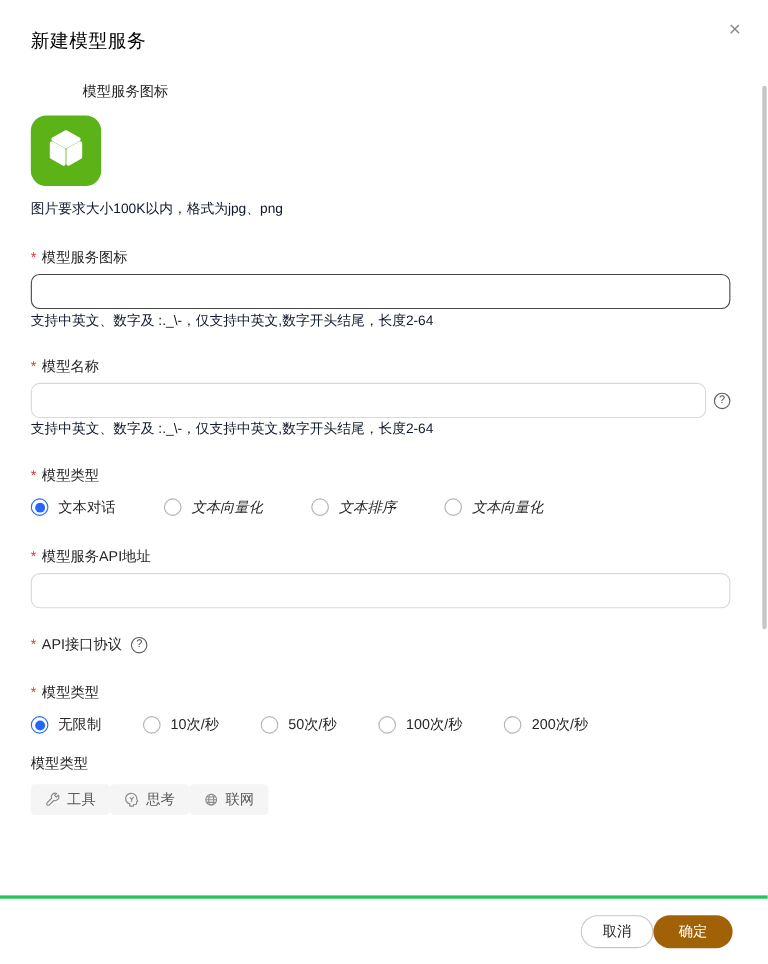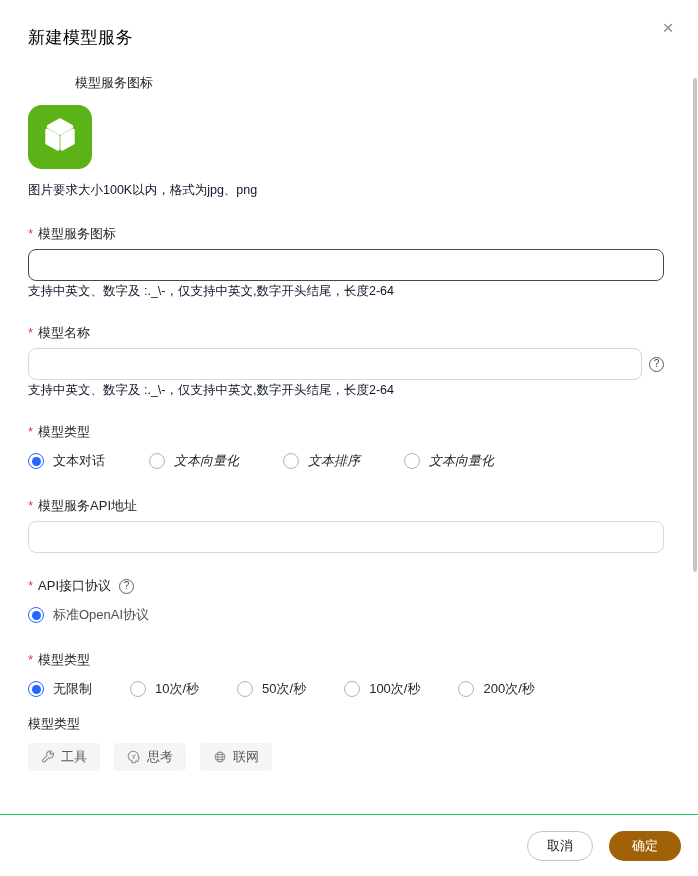--- a/index.html
+++ b/index.html
@@ -61,31 +61,31 @@
     background:#fff; position:relative; flex:0 0 auto;
   }
   .radio.selected { border:1.5px solid #2467ff; }
   .radio.selected::after {
     content:""; position:absolute; inset:2.5px; border-radius:50%; background:#2467ff;
   }
   .radio-label { margin-left:9px; color:#262626; }
   .radio-label.muted { color:#4d4d4d; }
 
   .tags-label { margin-top:16px; line-height:18px; color:#252525; }
-  .chip-row { display:flex; margin-top:10px; gap:14px; }
+  .chip-row { display:flex; margin-top:10px; }
   .chip {
     height:28px; background:#f5f5f5; border-radius:4px; padding:0 13px;
     display:flex; align-items:center; gap:6px; color:#595959; cursor:pointer;
   }
   .chip svg { display:block; }
 
   .footer {
     position:absolute; left:0; right:0; bottom:0; height:62px; background:#fff;
-    border-top:1px solid #22c55e; display:flex; align-items:center;
-    justify-content:flex-end; padding-right:17px; gap:16px; z-index:5;
+    border-top:3px solid #22c55e; display:flex; align-items:center;
+    justify-content:flex-end; padding-right:32px; z-index:5;
   }
   .btn {
     height:30px; border-radius:15px; font-size:13px; display:flex;
     align-items:center; justify-content:center; cursor:pointer;
     font-family:inherit;
   }
   .btn-cancel { width:66px; background:#fff; border:1px solid #c6c6c6; color:#1a1a1a; }
   .btn-confirm { width:72px; background:#a16207; border:none; color:#fff; }
 
   .scrollbar-thumb {
@@ -158,26 +158,20 @@
   <div class="field-label-row mt-section">
     <span class="req">*</span>
     <span class="field-label">模型服务API地址</span>
   </div>
   <input class="text-input" type="text" value="" style="">
 
   <div class="field-label-row mt-section-sm">
     <span class="req">*</span>
     <span class="field-label">API接口协议</span>
     <span class="help-circle label-help">?</span>
-  </div>
-  <div class="radio-row">
-    <label class="radio-opt">
-      <span class="radio selected"></span>
-      <span class="radio-label muted">标准OpenAI协议</span>
-    </label>
   </div>
 
   <div class="field-label-row mt-section">
     <span class="req">*</span>
     <span class="field-label">模型类型</span>
   </div>
   <div class="radio-row gap-md">
     <label class="radio-opt">
       <span class="radio selected"></span>
       <span class="radio-label">无限制</span>

